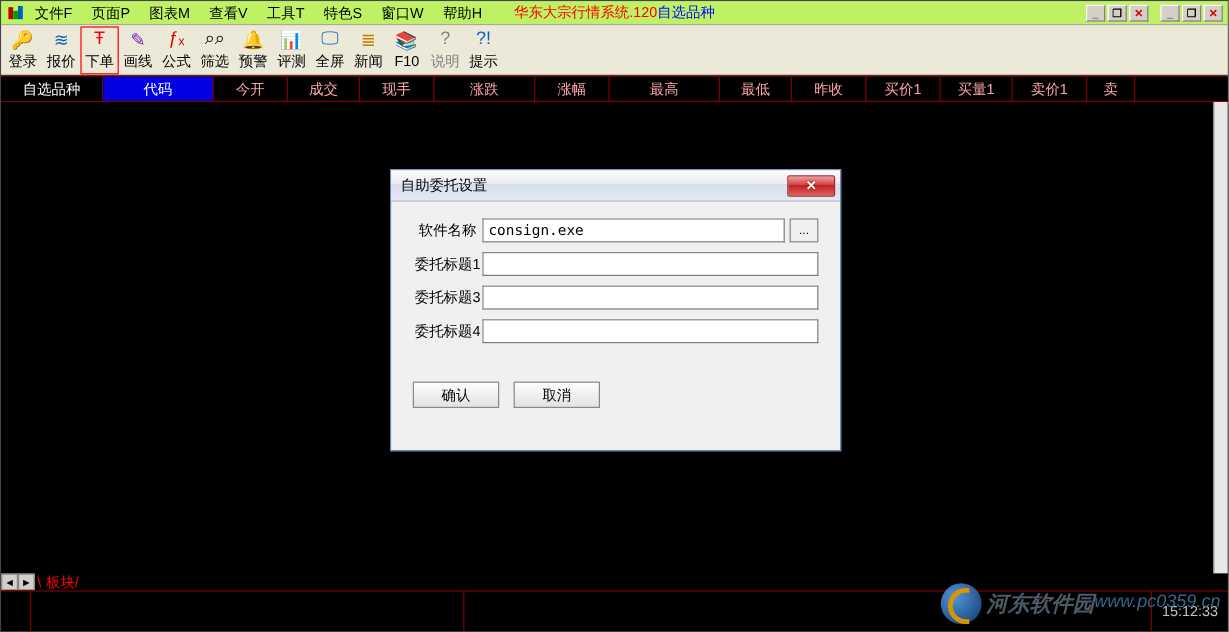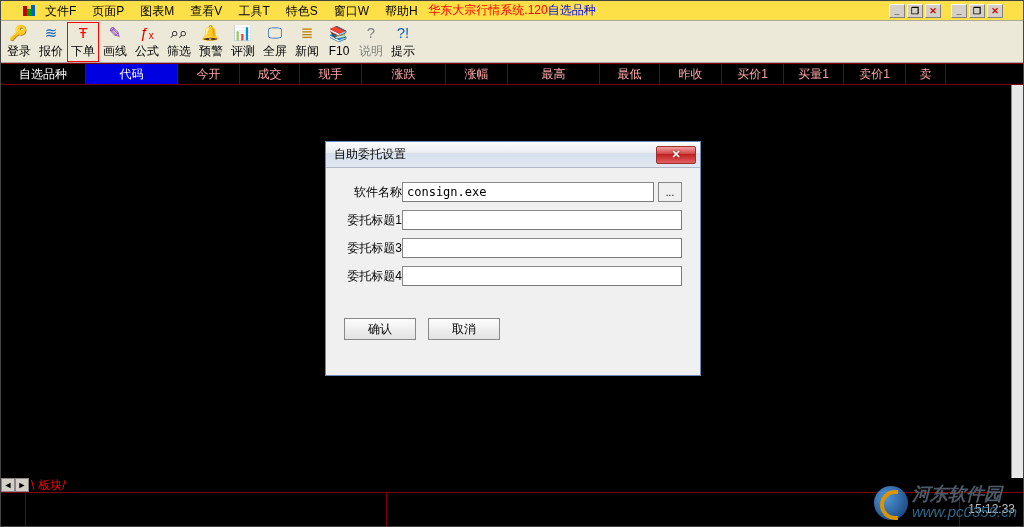--- a/index.html
+++ b/index.html
@@ -1,18 +1,18 @@
 <!DOCTYPE html>
 <html><head>
 <meta charset="utf-8">
 <style>
 * { margin: 0; padding: 0; box-sizing: border-box; font-family: "SimSun", "Microsoft YaHei", sans-serif; }
 body { width: 1024px; height: 527px; background: #c0c0c0; overflow: hidden; position: relative; }
 .outer-frame { width: 1024px; height: 527px; background: #c0c0c0; border: 1px solid #444; position: relative; }
-.menubar { height: 20px; background: #fde047; display: flex; align-items: center; padding: 0 20px; border-bottom: 1px solid #aca899; }
+.menubar { height: 20px; background: #bef264; display: flex; align-items: center; padding: 0 4px; border-bottom: 1px solid #aca899; }
 .menubar .logo { width: 16px; height: 16px; display:inline-block; }
 .menubar .menu-item { font-size: 12px; padding: 2px 8px; cursor: default; }
 .menubar .title-red { color: #ff0000; font-size: 12px; margin-left: auto; margin-right: auto; position: absolute; left: 50%; transform: translateX(-50%); }
 .menubar .title-red .blue { color: #0000ff; }
 .menubar .winbtns { margin-left: auto; display: flex; gap: 2px; }
 .winbtn { width: 16px; height: 14px; background: #d4d0c8; border: 1px solid #808080; border-top-color:#fff; border-left-color:#fff; font-size: 9px; display: flex; align-items: center; justify-content: center; cursor: pointer; font-family: Arial; font-weight:bold; }
 .winbtn.close { color:#d00000; }
 .toolbar { height: 42px; background: #ece9d8; display: flex; align-items: center; padding: 0 2px; border-bottom: 1px solid #aca899; }
 .tool-item { display: flex; flex-direction: column; align-items: center; justify-content: center; width: 32px; height: 40px; font-size: 12px; cursor: pointer; }
 .tool-item.selected { border: 1px solid #ff0000; }
@@ -35,27 +35,27 @@
 .status-bar .segment { height:34px; }
 .status-bar .ready { margin-left:auto; display:flex; align-items:center; color:#fff; font-size:12px; padding-right:8px; gap:4px; }
 .status-bar .red-dot { width:12px; height:12px; border-radius:50%; background:#ff2020; }
 .status-bar .time { color:#c0c0c0; font-size:12px; display:flex; align-items:center; padding:0 8px; }
 .dialog { position: absolute; left: 324px; top: 140px; width: 376px; height: 235px; background: #f0f0f0; border: 1px solid #6b8ab8; box-shadow: 2px 2px 8px rgba(0,0,0,0.5); }
 .dialog-titlebar { height: 26px; background: linear-gradient(to bottom, #fdfdfe, #e8ebf0 45%, #d6dfec 46%, #e2e9f3); display: flex; align-items: center; padding: 0 4px 0 8px; border-bottom: 1px solid #b0b8c8; }
 .dialog-title { font-size: 12px; color: #000; }
 .dialog-close { margin-left: auto; width: 40px; height: 18px; background: linear-gradient(to bottom, #f0a0a0, #d04040 45%, #c02020 46%, #e06060); border: 1px solid #a03030; border-radius: 2px; color: #fff; display:flex; align-items:center; justify-content:center; cursor:pointer; font-size:11px; font-weight:bold; text-shadow:0 0 2px #800000; }
 .dialog-body { padding: 14px 18px 8px 18px; }
 .form-row { display: flex; align-items: center; margin-bottom: 8px; }
-.form-label { width: 58px; font-size: 12px; text-align: right; }
+.form-label { width: 58px; font-size: 12px; text-align: center; }
 .form-input { flex: 1; height: 20px; border: 1px solid #7a7a7a; border-top-color:#888; border-left-color:#888; font-size: 12px; padding: 0 4px; background: #fff; font-family:"SimSun",monospace; }
 .browse-btn { width:24px; height:20px; margin-left:4px; background:#f0f0f0; border:1px solid #888; display:flex; align-items:center; justify-content:center; font-size:10px; cursor:pointer; }
 .dialog-buttons { display:flex; gap:12px; padding: 16px 18px 0 18px; }
 .dlg-btn { width:72px; height:22px; border:1px solid #888; background:linear-gradient(to bottom,#fdfdfd,#e2e2e2); font-size:12px; cursor:pointer; }
 .watermark { position:absolute; right:6px; bottom:6px; display:flex; align-items:center; gap:4px; opacity:0.85; }
-.watermark-text { display:flex; flex-direction:column; align-items:flex-start; line-height:1.05; }
+.watermark-text { display:flex; flex-direction:row; align-items:flex-start; line-height:1.05; }
 .watermark-cn { font-size:18px; color:#5a6a7a; font-style:italic; font-weight:bold; }
 .watermark-en { font-size:15px; color:#3a7aa0; font-style:italic; }
 .watermark-logo { width:34px; height:34px; border-radius:50%; background:radial-gradient(circle at 35% 35%, #60b0ff, #104080); position:relative; }
 .watermark-logo::after { content:""; position:absolute; left:6px; top:4px; width:14px; height:22px; border:4px solid #ffb000; border-right:none; border-radius:16px 0 0 16px; }
 </style>
 </head>
 <body>
 
 <div class="outer-frame">
 

